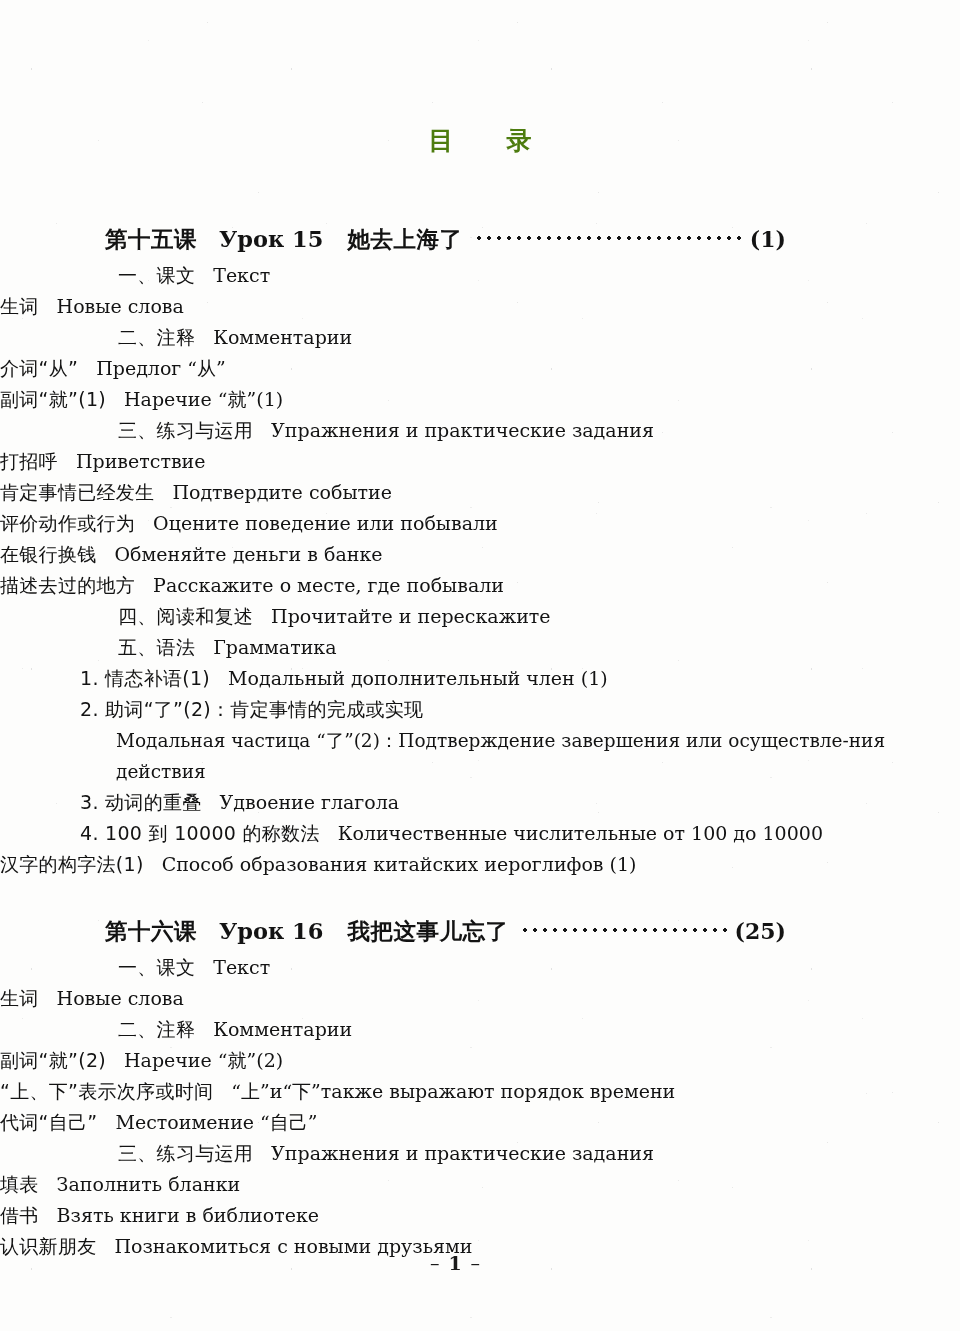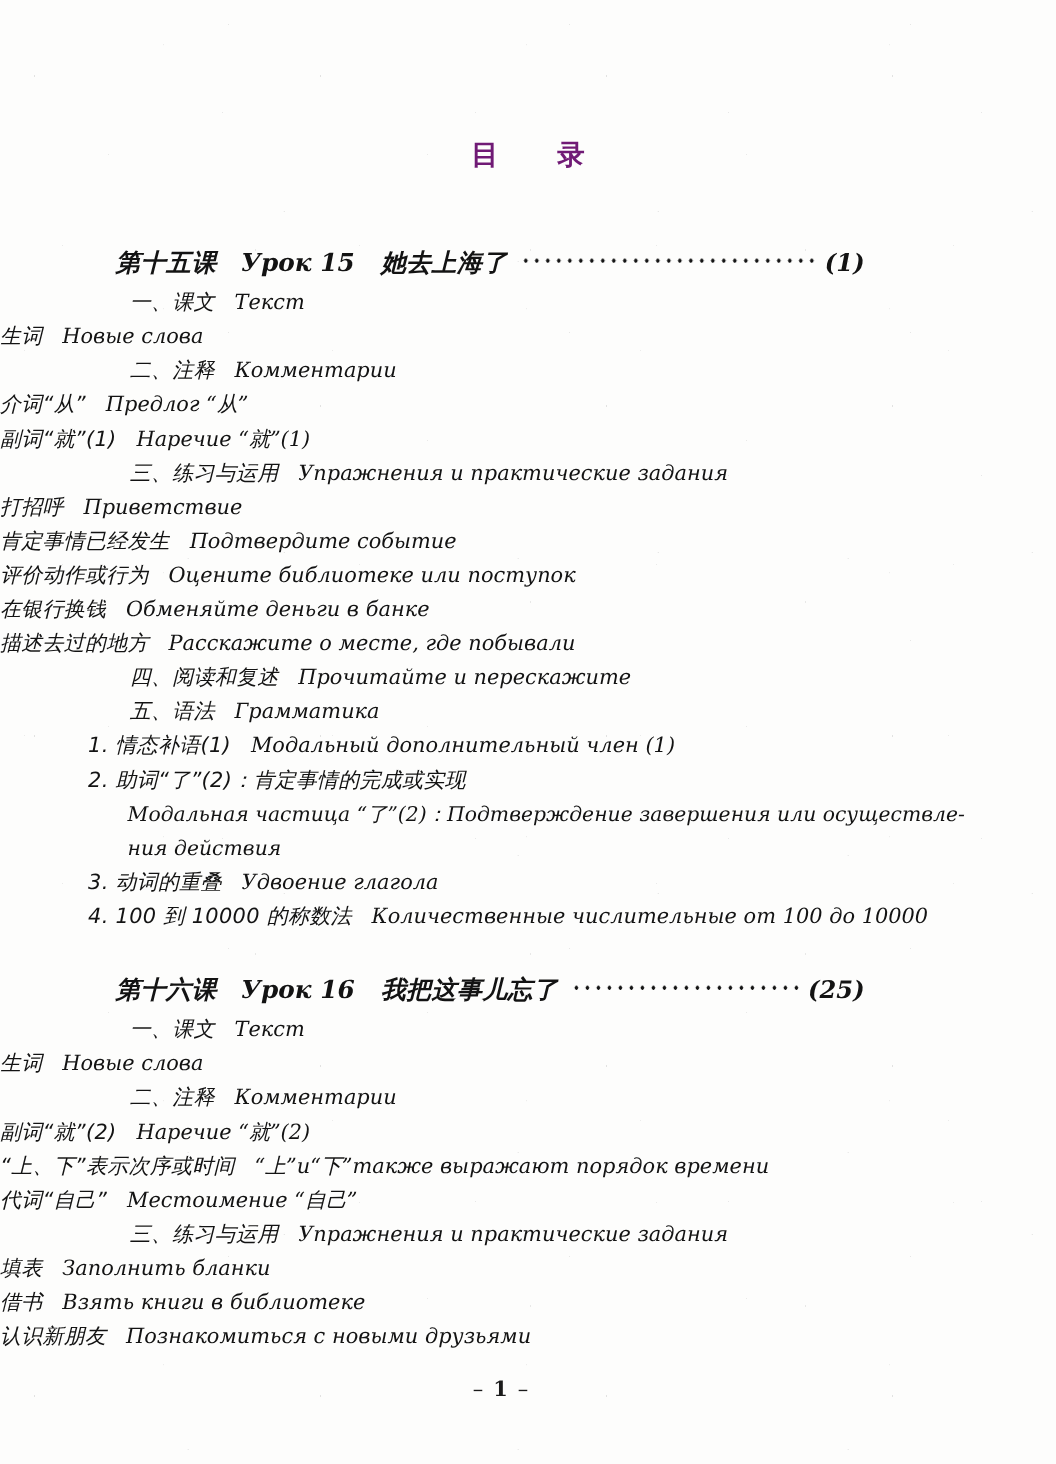--- a/index.html
+++ b/index.html
@@ -42,29 +42,28 @@
     position: absolute;
     top: 124px;
     left: 0;
     width: 960px;
     text-align: center;
     font-family: "DejaVu Sans", "Liberation Sans", sans-serif;
     font-weight: bold;
     font-size: 25px;
     letter-spacing: 14px;
     text-indent: 14px;
-    color: #701a75;
+    color: #4d7c0f;
   }
 
   .toc {
     position: absolute;
     top: 222px;
     left: 0;
     width: 896px;
-    font-style: italic;
   }
 
   .lesson-block { margin-bottom: 4px; }
 
   
   .lesson-head {
     display: flex;
     align-items: baseline;
     padding: 0 110px 0 105px;
     font-weight: bold;
@@ -166,30 +165,31 @@
           <span class="pageno">(1)</span>
         </div>
         <div class="entry lvl-1"><span class="cn">一、课文</span><span class="gap"></span><span class="ru">Текст</span></div>
         <div class="entry lvl-2"><span class="cn">生词</span><span class="gap"></span><span class="ru">Новые слова</span></div>
         <div class="entry lvl-1"><span class="cn">二、注释</span><span class="gap"></span><span class="ru">Комментарии</span></div>
         <div class="entry lvl-2"><span class="cn">介词“从”</span><span class="gap"></span><span class="ru">Предлог “从”</span></div>
         <div class="entry lvl-2"><span class="cn">副词“就”(1)</span><span class="gap"></span><span class="ru">Наречие “就”(1)</span></div>
         <div class="entry lvl-1"><span class="cn">三、练习与运用</span><span class="gap"></span><span class="ru">Упражнения и практические задания</span></div>
         <div class="entry lvl-2"><span class="cn">打招呼</span><span class="gap"></span><span class="ru">Приветствие</span></div>
         <div class="entry lvl-2"><span class="cn">肯定事情已经发生</span><span class="gap"></span><span class="ru">Подтвердите событие</span></div>
-        <div class="entry lvl-2"><span class="cn">评价动作或行为</span><span class="gap"></span><span class="ru">Оцените библиотеке или поступок</span></div>
+        <div class="entry lvl-2"><span class="cn">评价动作或行为</span><span class="gap"></span><span class="ru">Оцените поведение или побывали</span></div>
         <div class="entry lvl-2"><span class="cn">在银行换钱</span><span class="gap"></span><span class="ru">Обменяйте деньги в банке</span></div>
         <div class="entry lvl-2"><span class="cn">描述去过的地方</span><span class="gap"></span><span class="ru">Расскажите о месте, где побывали</span></div>
         <div class="entry lvl-1"><span class="cn">四、阅读和复述</span><span class="gap"></span><span class="ru">Прочитайте и перескажите</span></div>
         <div class="entry lvl-1"><span class="cn">五、语法</span><span class="gap"></span><span class="ru">Грамматика</span></div>
         <div class="entry lvl-3"><span class="cn">1. 情态补语(1)</span><span class="gap"></span><span class="ru">Модальный дополнительный член (1)</span></div>
         <div class="entry lvl-3"><span class="cn">2. 助词“了”(2)：肯定事情的完成或实现</span></div>
         <div class="entry lvl-wrap wrap"><span class="ru">Модальная частица “了”(2)：Подтверждение завершения или осуществле-ния действия</span></div>
         <div class="entry lvl-3"><span class="cn">3. 动词的重叠</span><span class="gap"></span><span class="ru">Удвоение глагола</span></div>
         <div class="entry lvl-3"><span class="cn">4. 100 到 10000 的称数法</span><span class="gap"></span><span class="ru">Количественные числительные от 100 до 10000</span></div>
+        <div class="entry lvl-2"><span class="cn">汉字的构字法(1)</span><span class="gap"></span><span class="ru">Способ образования китайских иероглифов (1)</span></div>
       </div>
       <div class="lesson-block">
         <div class="lesson-head">
           <span class="cn-no">第十六课</span>
           <span class="ru-no">Урок 16</span>
           <span class="cn-title">我把这事儿忘了</span>
           <span class="leader"></span>
           <span class="pageno">(25)</span>
         </div>
         <div class="entry lvl-1"><span class="cn">一、课文</span><span class="gap"></span><span class="ru">Текст</span></div>

